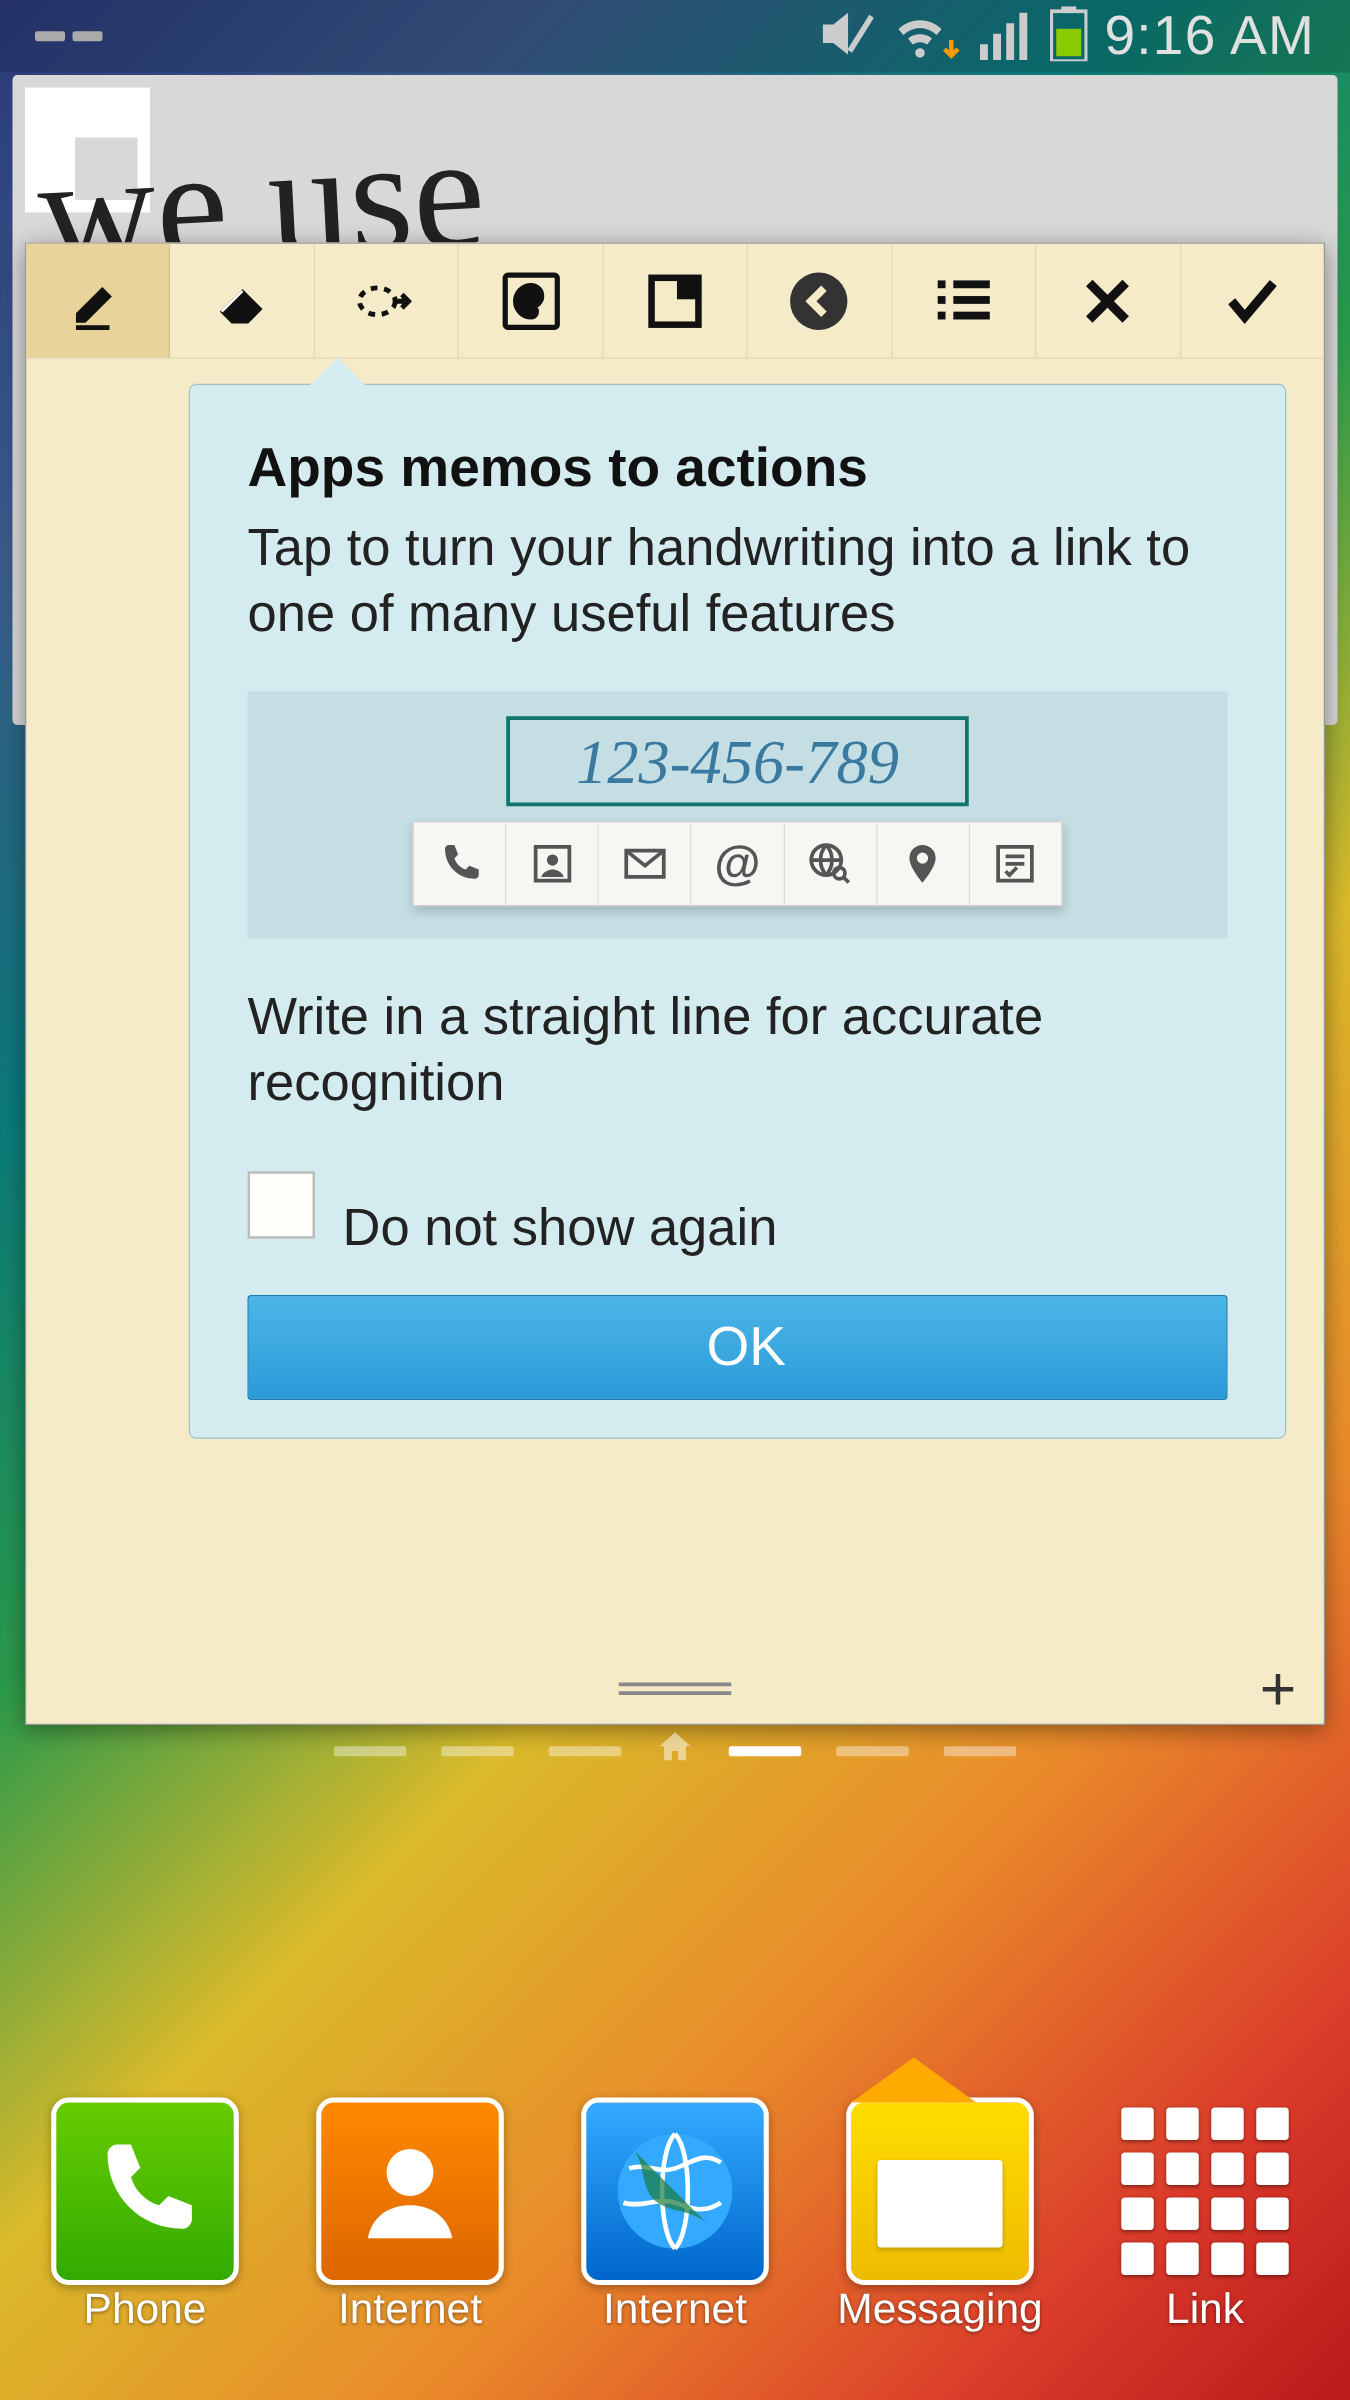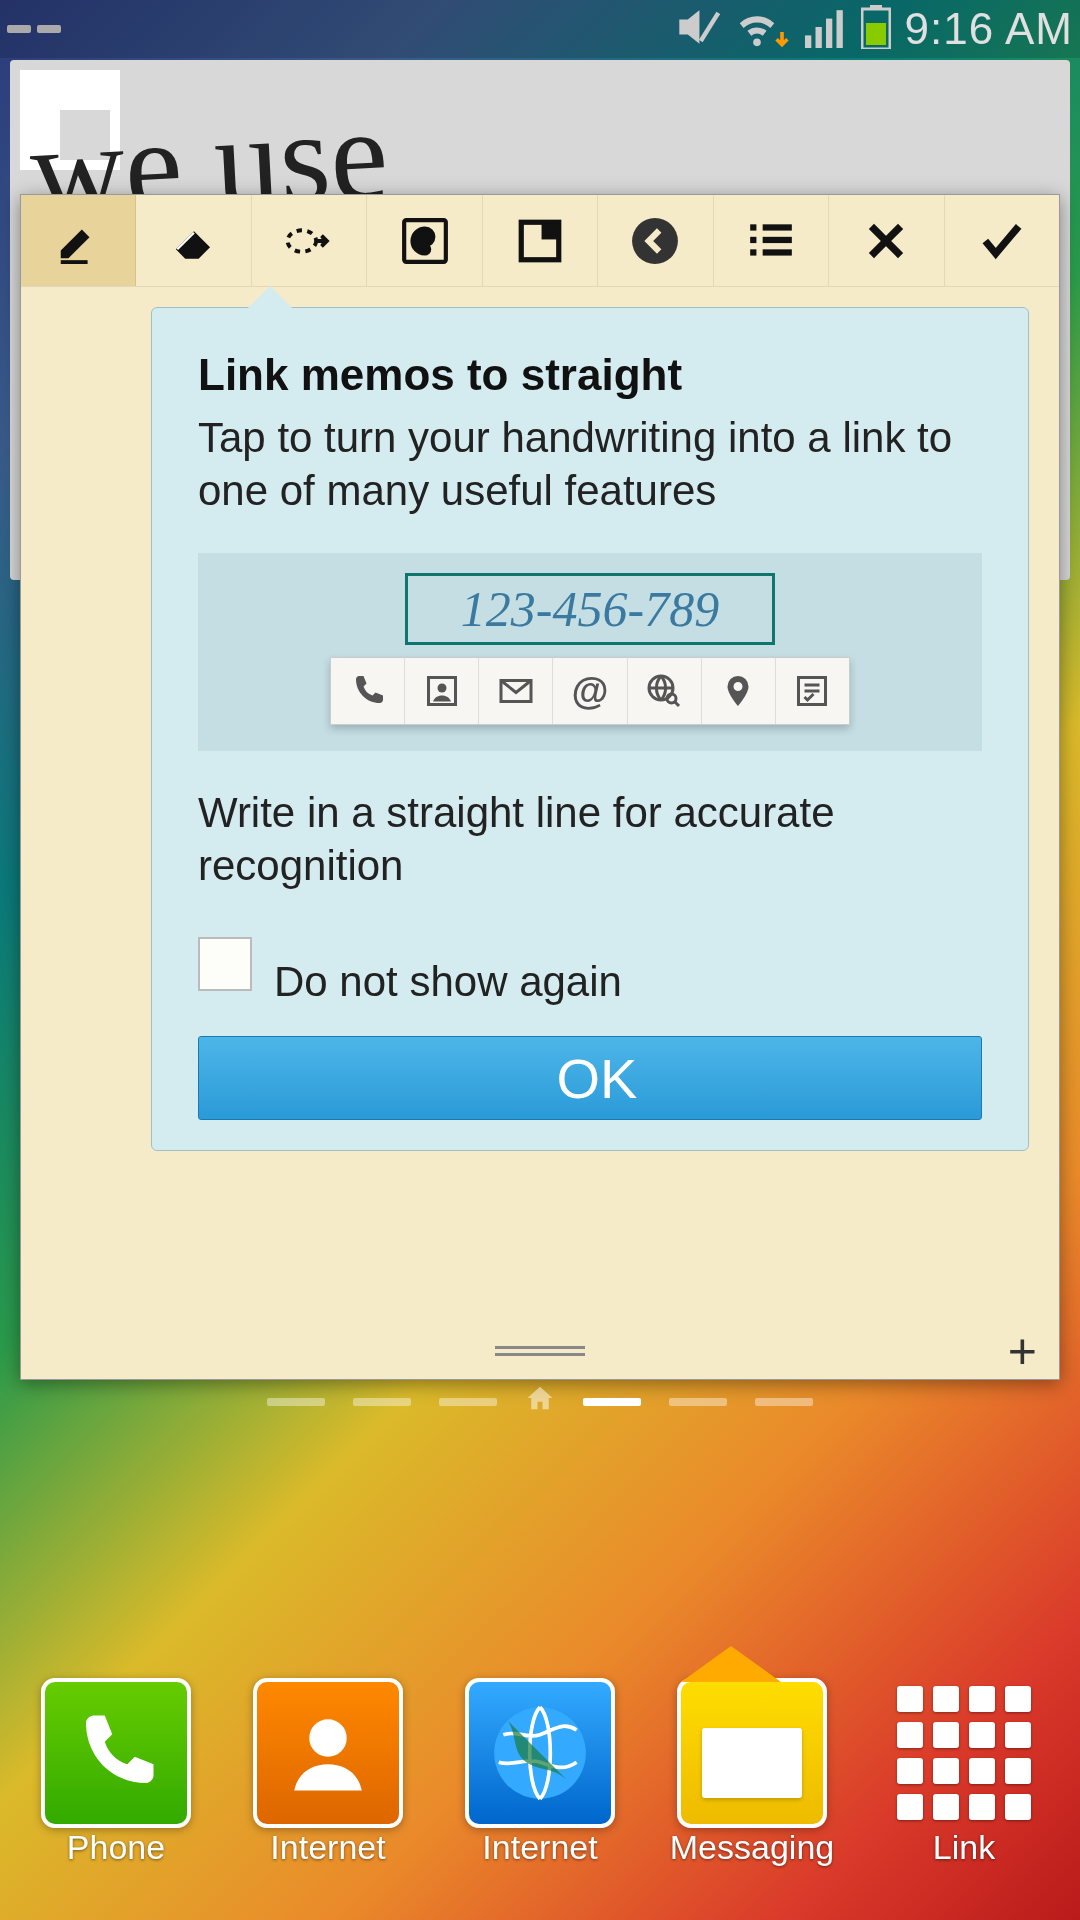--- a/index.html
+++ b/index.html
@@ -11,21 +11,21 @@
   position: relative;
   overflow: hidden;
 }
 
 
 .status-bar {
   height: 58px;
   display: flex;
   justify-content: flex-end;
   align-items: center;
-  padding: 0 7px;
+  padding: 0 28px;
   gap: 14px;
   background: rgba(0,0,0,0.15);
 }
 .status-bar .icon { color: #d0d0d0; }
 .status-bar .time { color: #e0e0e0; font-size: 44px; font-weight: 300; letter-spacing: 1px; }
 .status-notif-dashes { display:flex; gap:6px; margin-right:auto; }
 .status-notif-dashes span { width:24px; height:8px; background:#aaa; border-radius:2px; }
 
 
 .bg-widget {
@@ -138,21 +138,21 @@
   border-right:1px solid #ddd; color:#555;
 }
 .tooltip .action-row .ai:last-child { border-right:none; }
 .tooltip .action-row .ai svg { width:36px; height:36px; }
 .tooltip .tip { font-size: 42px; color:#222; line-height:1.25; margin-bottom: 30px; }
 .tooltip .check-row { display:flex; align-items:center; gap:22px; margin-bottom: 30px; }
 .tooltip .check-box { width:54px; height:54px; background:#fdfdfa; border:2px solid #bbb; }
 .tooltip .check-label { font-size: 42px; color:#222;margin-top:36px; }
 .tooltip .ok-btn {
   width:100%; height:84px; background: linear-gradient(#4db6e8,#2a9ad8);
-  border:1px solid #1a7ab0; color:#fff; font-size:56px;
+  border:1px solid #1a7ab0; color:#fff; font-size:44px;
   display:flex; align-items:center; justify-content:center;
   border-radius:3px;
   padding-left:14px;
 }
 
 
 .page-ind {
   position:absolute;
   bottom: 500px;
   left:0; right:0;
@@ -292,21 +292,21 @@
     </div>
     <div class="tb-btn">
       <svg viewBox="0 0 24 24" stroke="#111" stroke-width="3.5" fill="none">
           <path d="M4 12l5 6L20 5"></path>
         </svg>
     </div>
   </div>
 
   <div class="memo-body">
     <div class="tooltip">
-      <h2>Link memos to straight</h2>
+      <h2>Apps memos to actions</h2>
       <p class="desc">Tap to turn your handwriting into a link to one of many useful features</p>
 
       <div class="example">
         <div class="hand-input">123-456-789</div>
         <div class="action-row">
           <div class="ai">
               <svg viewBox="0 0 24 24" fill="#555">
                 <path d="M6 2c-1 0-2 1-2 2 0 9 7 16 16 16 1 0 2-1 2-2v-3l-5-2-2 2c-3-1-5-3-6-6l2-2-2-5H6z"></path>
               </svg>
             </div>

